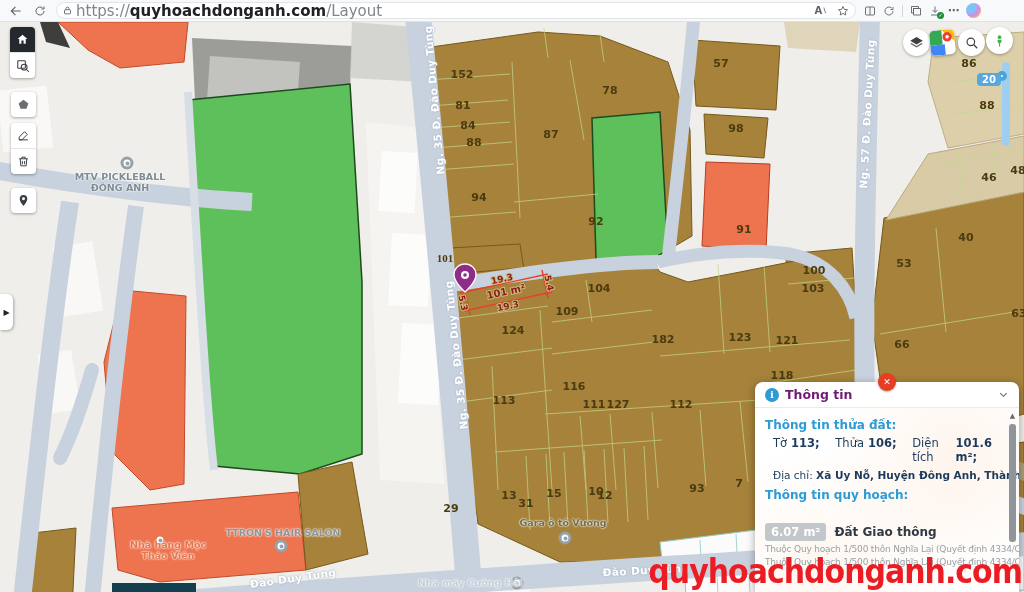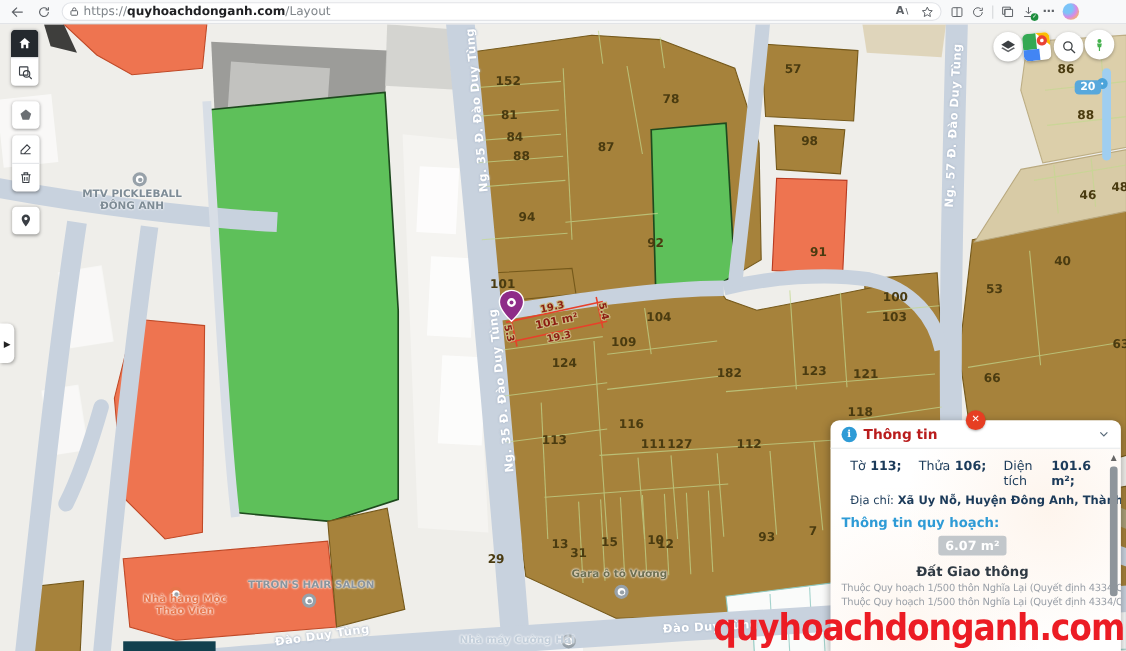--- a/index.html
+++ b/index.html
@@ -8,21 +8,21 @@
 
   
   #browser-bar{position:absolute;left:0;top:0;width:1024px;height:22px;background:#F8F9FA;
     border-bottom:1px solid #DFE1E5;display:flex;align-items:center;z-index:40;}
   .bicon{display:flex;align-items:center;justify-content:center;color:#5F6368;flex:0 0 auto;}
   .bicon svg{display:block;}
   #back-btn{width:24px;margin-left:4px;}
   #refresh-btn{width:24px;}
   #url-pill{position:relative;height:17px;margin-left:4px;width:800px;background:#fff;
     border:1px solid #E2E4E8;border-radius:9px;display:flex;align-items:center;padding:0 6px;}
-  #url-text{font-size:11px;color:#80868B;white-space:nowrap;margin-left:4px;}
+  #url-text{font-size:15px;color:#80868B;white-space:nowrap;margin-left:4px;}
   #url-text b{color:#202124;font-weight:bold;}
   .pill-right{margin-left:auto;display:flex;align-items:center;gap:10px;color:#5F6368;}
   #bar-right{display:flex;align-items:center;gap:7px;margin-left:8px;color:#5F6368;}
   .vsep{width:1px;height:12px;background:#D5D7DA;}
   #copilot-orb{width:15px;height:15px;border-radius:50%;
     background:radial-gradient(circle at 30% 30%,#7cc4f8 0 30%,#d789e8 55%,#f6b26b 80%);}
   #dl-badge{position:absolute;right:-3px;bottom:-2px;width:7px;height:7px;border-radius:50%;
     background:#1E8E3E;color:#fff;font-size:5px;line-height:7px;text-align:center;}
 
   
@@ -60,38 +60,38 @@
   
   #left-expander{position:absolute;left:0;top:272px;width:13px;height:36px;background:#fff;border-radius:0 6px 6px 0;
     box-shadow:1px 1px 3px rgba(0,0,0,.3);display:flex;align-items:center;justify-content:center;
     font-size:8px;color:#222;z-index:20;}
   #attribution-badge{position:absolute;left:112px;top:561px;width:84px;height:9px;background:#12404E;z-index:18;}
 
   
   #info-panel{position:absolute;left:755px;top:360px;width:264px;height:212px;background:#fff;
     border-radius:8px 8px 0 0;box-shadow:0 2px 8px rgba(0,0,0,.35);z-index:25;}
   #panel-header{height:26px;display:flex;align-items:center;padding:0 10px;border-bottom:1px solid #E8EAEC;}
-  #panel-title{color:#b91c1c;font-size:12.5px;font-weight:bold;margin-left:6px;}
+  #panel-title{color:#701a75;font-size:12.5px;font-weight:bold;margin-left:6px;}
   #info-badge{width:14px;height:14px;border-radius:50%;background:#2E9BD6;color:#fff;font-size:9px;font-weight:bold;
     display:flex;align-items:center;justify-content:center;font-family:"DejaVu Serif",serif;}
   #panel-chevron{margin-left:auto;color:#5A6B7A;}
   #panel-close{position:absolute;left:50%;top:-9px;transform:translateX(-50%);width:18px;height:18px;border-radius:50%;
     background:#E63E22;color:#fff;font-size:9px;font-weight:bold;display:flex;align-items:center;justify-content:center;
     box-shadow:0 1px 2px rgba(0,0,0,.3);}
   #panel-body{position:relative;padding:8px 16px 4px 10px;height:186px;overflow:hidden;}
   #panel-body::before{content:"";position:absolute;inset:0;
     background:radial-gradient(circle at 75% 30%,rgba(242,153,74,.10),transparent 55%),
                radial-gradient(circle at 25% 85%,rgba(242,153,74,.08),transparent 50%);}
   .sec-title{color:#2E9BD6;font-size:12px;font-weight:bold;margin:2px 0 4px 0;position:relative;}
   #plot-line{font-size:11.5px;color:#1C3B5A;position:relative;display:flex;gap:4px;padding-left:8px;flex-wrap:nowrap;}
   #plot-line b{font-weight:bold;}
   .gap{width:10px;}
   #addr-line{font-size:10.5px;color:#1C3B5A;position:relative;padding-left:8px;margin:5px 0 7px 0;white-space:nowrap;}
   #addr-line b{font-weight:bold;}
-  .zone-row{position:relative;display:flex;align-items:center;gap:8px;margin-top:5px;flex-direction:column;}
+  .zone-row{position:relative;display:flex;align-items:center;gap:8px;margin-top:21px;}
   .zone-badge{min-width:52px;text-align:center;color:#fff;font-size:11.5px;font-weight:bold;
     padding:2px 6px;border-radius:3px;position:relative;}
   .zone-name{font-size:12px;font-weight:bold;color:#2F3A44;}
   .zone-note{position:relative;font-size:9px;letter-spacing:-0.2px;color:#9AA0A8;margin-top:3px;white-space:nowrap;}
   #panel-scroll{position:absolute;right:2px;top:30px;width:9px;height:178px;z-index:2;}
   #panel-scroll .arrow{color:#666;font-size:7px;text-align:center;line-height:8px;}
   #panel-thumb{position:absolute;left:1px;top:12px;width:7px;height:118px;background:#8E959B;border-radius:3px;}
 
   
   #watermark{position:absolute;right:2px;bottom:1px;font-size:30px;font-weight:800;color:#EC1C24;
@@ -342,21 +342,21 @@
         <span class="pnum" style="left: 551px; top: 112px;">87</span>
         <span class="pnum" style="left: 552px; top: 199px; margin-left: 44px;">92</span>
         <span class="pnum" style="left: 610px; top: 68px;">78</span>
         <span class="pnum" style="left: 721px; top: 41px;">57</span>
         <span class="pnum" style="left: 736px; top: 106px;">98</span>
         <span class="pnum" style="left: 969px; top: 41px;">86</span>
         <span class="pnum" style="left: 987px; top: 83px;">88</span>
         <span class="pnum" style="left: 744px; top: 207px;">91</span>
         <span class="pnum" style="left: 989px; top: 155px;">46</span>
         <span class="pnum" style="left: 1018px; top: 148px;">48</span>
-        <span class="pnum" style="left: 457px; top: 236px;">101</span>
+        <span class="pnum" style="left: 445px; top: 236px; font-family: Liberation Serif, serif;">101</span>
         <span class="pnum" style="left: 599px; top: 266px;">104</span>
         <span class="pnum" style="left: 567px; top: 289px;">109</span>
         <span class="pnum" style="left: 814px; top: 248px;">100</span>
         <span class="pnum" style="left: 813px; top: 266px;">103</span>
         <span class="pnum" style="left: 513px; top: 308px;">124</span>
         <span class="pnum" style="left: 663px; top: 317px;">182</span>
         <span class="pnum" style="left: 740px; top: 315px;">123</span>
         <span class="pnum" style="left: 787px; top: 318px;">121</span>
         <span class="pnum" style="left: 782px; top: 353px;">118</span>
         <span class="pnum" style="left: 574px; top: 364px;">116</span>
@@ -476,20 +476,21 @@
       <div id="panel-header">
         <span id="info-badge">i</span>
         <span id="panel-title">Thông tin</span>
         <span id="panel-chevron">
           <svg width="11" height="11" viewBox="0 0 24 24" fill="none" stroke="currentColor" stroke-width="2.4">
               <path d="M5 9l7 7 7-7"></path>
             </svg>
         </span>
       </div>
       <div id="panel-body">
+        <div class="sec-title">Thông tin thửa đất:</div>
         <div id="plot-line">
           <span>Tờ</span>
             <b>113;</b>
             <span class="gap"></span>
           <span>Thửa</span>
             <b>106;</b>
             <span class="gap"></span>
           <span>Diện tích</span>
             <b>101.6 m²;</b>
         </div>

